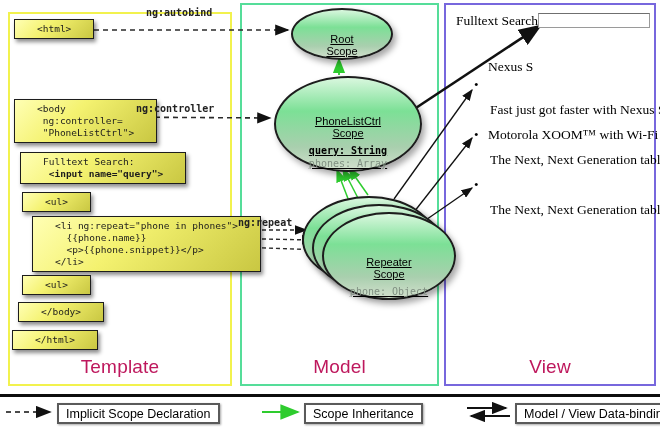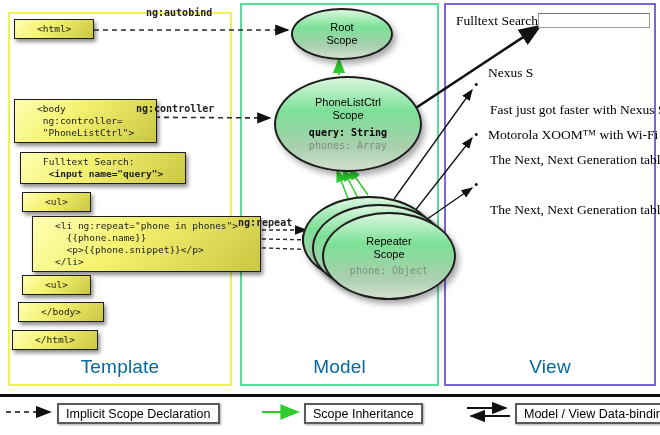--- a/index.html
+++ b/index.html
@@ -1,39 +1,39 @@
 <!DOCTYPE html>
 <html><head>
 <meta charset="utf-8">
 <style>
   html,body{margin:0;padding:0;background:#fff;}
   #stage{position:relative;width:660px;height:435px;background:#fff;overflow:hidden;
          font-family:"Liberation Sans",sans-serif;}
   .col{position:absolute;background:#fff;}
   .col-label{position:absolute;bottom:6px;left:0;right:0;text-align:center;
-             font-size:19px;color:#0369a1;letter-spacing:.2px;}
+             font-size:19px;color:#be185d;letter-spacing:.2px;}
   #col-template{left:8px;top:12px;width:220px;height:370px;border:2px solid #f2f24e;}
   #col-model{left:240px;top:3px;width:195px;height:379px;border:2px solid #55dd99;}
   #col-view{left:444px;top:3px;width:208px;height:379px;border:2px solid #7767dd;}
 
   .codebox{position:absolute;z-index:4;
            background:linear-gradient(135deg,#ffffb4 0%,#f4f270 40%,#c9c742 100%);
            border:1.5px solid #1d1d1d;box-shadow:2px 3px 4px rgba(0,0,0,.45);
            font-family:"DejaVu Sans Mono","Liberation Mono",monospace;
            font-size:9.5px;line-height:1.25;color:#1c1c1c;
            padding:3px 22px;white-space:pre;}
   .codebox .bold{font-weight:bold;}
 
   .ng-label{position:absolute;z-index:5;font-family:"DejaVu Sans Mono","Liberation Mono",monospace;
             font-size:10px;font-weight:bold;color:#222;white-space:nowrap;}
 
   .ellipse{position:absolute;z-index:3;border:2px solid #1d1d1d;border-radius:50%;
            background:linear-gradient(180deg,#d9f7de 0%,#7ce096 36%,#a9cfae 75%,#d2e0cd 100%);
            box-shadow:3px 4px 6px rgba(0,0,0,.35);
-           display:flex;flex-direction:column;align-items:center;justify-content:center;}
+           display:flex;flex-direction:column;align-items:center;justify-content:flex-end;text-decoration:underline;}
   .ellipse .etitle{font-size:11px;color:#000;text-align:center;white-space:pre-line;line-height:1.15;}
   .ellipse .ecode{font-family:"DejaVu Sans Mono","Liberation Mono",monospace;font-size:10px;line-height:1.3;}
   .ecode.bold{font-weight:bold;color:#000;}
   .ecode.dim{color:#7f8f81;}
 
   #view-content{position:absolute;left:444px;top:3px;width:208px;height:379px;z-index:4;
                 font-family:"Liberation Serif",serif;color:#000;}
   .vsearch-label{position:absolute;left:12px;top:10px;font-size:13.5px;}
   .vsearch-input{position:absolute;left:94px;top:10px;width:106px;height:13px;
                  border:1px solid #9a9a9a;border-top-color:#6f6f6f;background:#fff;
@@ -139,21 +139,21 @@
     <div class="etitle">Repeater
 Scope</div>
     <div class="ecode dim" style="margin-top:4px;">phone: Object</div>
   </div>
 
   <div id="view-content">
     <div class="vsearch-label">Fulltext Search:</div>
     <input class="vsearch-input" type="text" value="" style="">
 
     <div class="vitem-dot" style="left:30px;top:74px;">•</div>
-    <div class="vitem-title" style="left:44px;top:62px;">Nexus S</div>
+    <div class="vitem-title" style="left:44px;top:56px;">Nexus S</div>
     <div class="vitem-snippet" style="left:46px;top:99px;">Fast just got faster with Nexus S.</div>
 
     <div class="vitem-dot" style="left:30px;top:124px;">•</div>
     <div class="vitem-title" style="left:44px;top:124px;">Motorola XOOM™ with Wi-Fi</div>
     <div class="vitem-snippet" style="left:46px;top:149px;">The Next, Next Generation tablet.</div>
 
     <div class="vitem-dot" style="left:30px;top:174px;">•</div>
     <div class="vitem-snippet" style="left:46px;top:199px;">The Next, Next Generation tablet.</div>
   </div>
 

